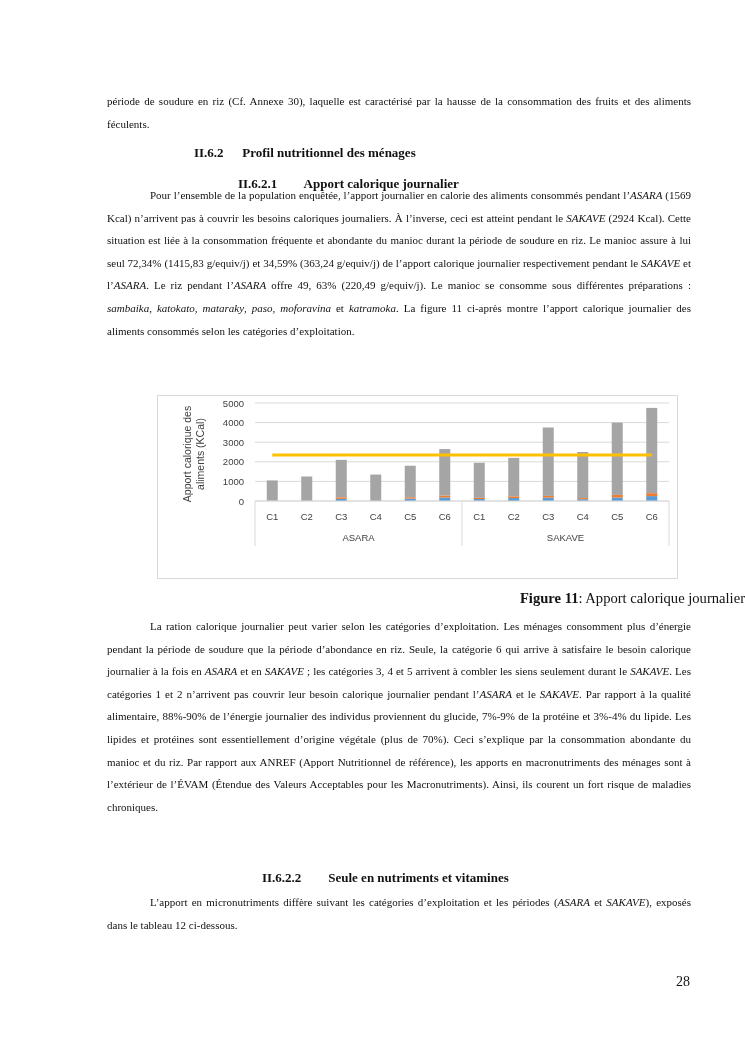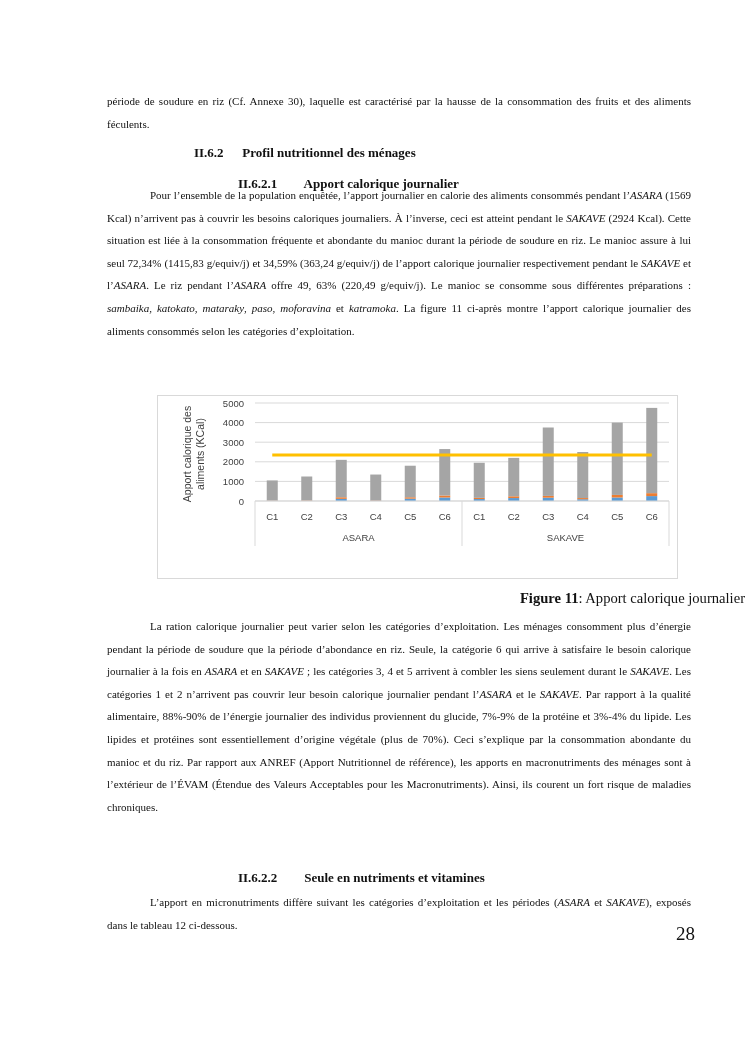--- a/index.html
+++ b/index.html
@@ -4,21 +4,21 @@
 <style>
   html, body { margin: 0; padding: 0; background: #ffffff; }
   body { width: 745px; height: 1053px; position: relative; overflow: hidden;
          font-family: "Liberation Serif", serif; color: #111; }
   .para { position: absolute; left: 107px; width: 584px; font-size: 11px; line-height: 22.6px;
           text-align: justify; margin: 0; }
   .indent { text-indent: 43px; }
   .heading { position: absolute; font-weight: bold; font-size: 13px; white-space: nowrap; }
   .heading .num { display: inline-block; }
   .caption { position: absolute; left: 0; width: 745px; text-align: right; font-size: 14.6px; top: 590px; }
-  .page-num { position: absolute; left: 676px; top: 923px; font-size: 19px; }
+  .page-num { position: absolute; left: 676px; top: 974px; font-size: 14px; }
   i { font-style: italic; }
   
   .chart-frame { position: absolute; left: 157px; top: 395px; width: 521px; height: 184px;
                  border: 1px solid #d9d9d9; box-sizing: border-box; background: #fff; }
   .chart-frame svg { position: absolute; left: 0; top: 0; }
   .axis-text { font-family: "Liberation Sans", sans-serif; font-size: 9.5px; fill: #404040; }
   .ylabel-text { font-family: "Liberation Sans", sans-serif; font-size: 10.5px; fill: #404040; }
   .legend { position: absolute; left: 68px; top: 154px; display: flex; gap: 0; font-family: "Liberation Sans", sans-serif;
             font-size: 9.5px; color: #404040; }
   .legend-item { display: flex; align-items: center; margin-right: 26px; }
@@ -116,19 +116,19 @@
     </svg>
 </div>
 
 <div class="caption">
   <b>Figure 11</b><span>: Apport calorique journalier</span>
 </div>
 
 <p class="para indent" style="top:615px;"><span>La ration calorique journalier peut varier selon les catégories d’exploitation. Les ménages consomment plus d’énergie pendant la période de soudure que la période d’abondance en riz. Seule, la catégorie 6 qui arrive à satisfaire le besoin calorique journalier à la fois en </span><i>ASARA</i><span> et en </span><i>SAKAVE</i><span> ; les catégories 3, 4 et 5 arrivent à combler les siens seulement durant le </span><i>SAKAVE</i><span>. Les catégories 1 et 2 n’arrivent pas couvrir leur besoin calorique journalier pendant l’</span><i>ASARA</i><span> et le </span><i>SAKAVE</i><span>. Par rapport à la qualité alimentaire, 88%-90% de l’énergie journalier des individus proviennent du glucide, 7%-9% de la protéine et 3%-4% du lipide. Les lipides et protéines sont essentiellement d’origine végétale (plus de 70%). Ceci s’explique par la consommation abondante du manioc et du riz. Par rapport aux ANREF (Apport Nutritionnel de référence), les apports en macronutriments des ménages sont à l’extérieur de l’ÉVAM (Étendue des Valeurs Acceptables pour les Macronutriments). Ainsi, ils courent un fort risque de maladies chroniques.</span></p>
 
 <div class="heading" style="left:238px; top:870px;">
-  <span class="num" style="width:63px;">II.6.2.2</span>
+  <span class="num" style="width:63px;margin-left:24px;">II.6.2.2</span>
   <span>Seule en nutriments et vitamines</span>
 </div>
 
 <p class="para indent" style="top:891px;"><span>L’apport en micronutriments diffère suivant les catégories d’exploitation et les périodes (</span><i>ASARA</i><span> et </span><i>SAKAVE</i><span>), exposés dans le tableau 12 ci-dessous.</span></p>
 
 <div class="page-num">28</div>
 
 </body></html>

